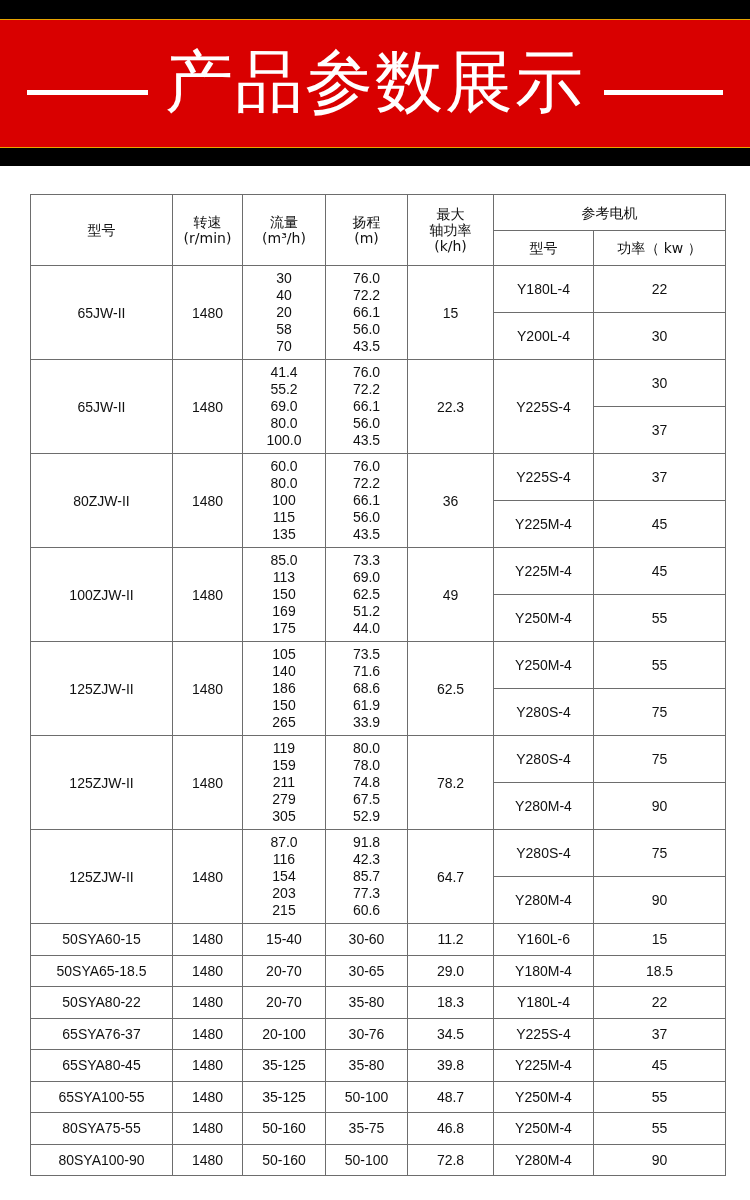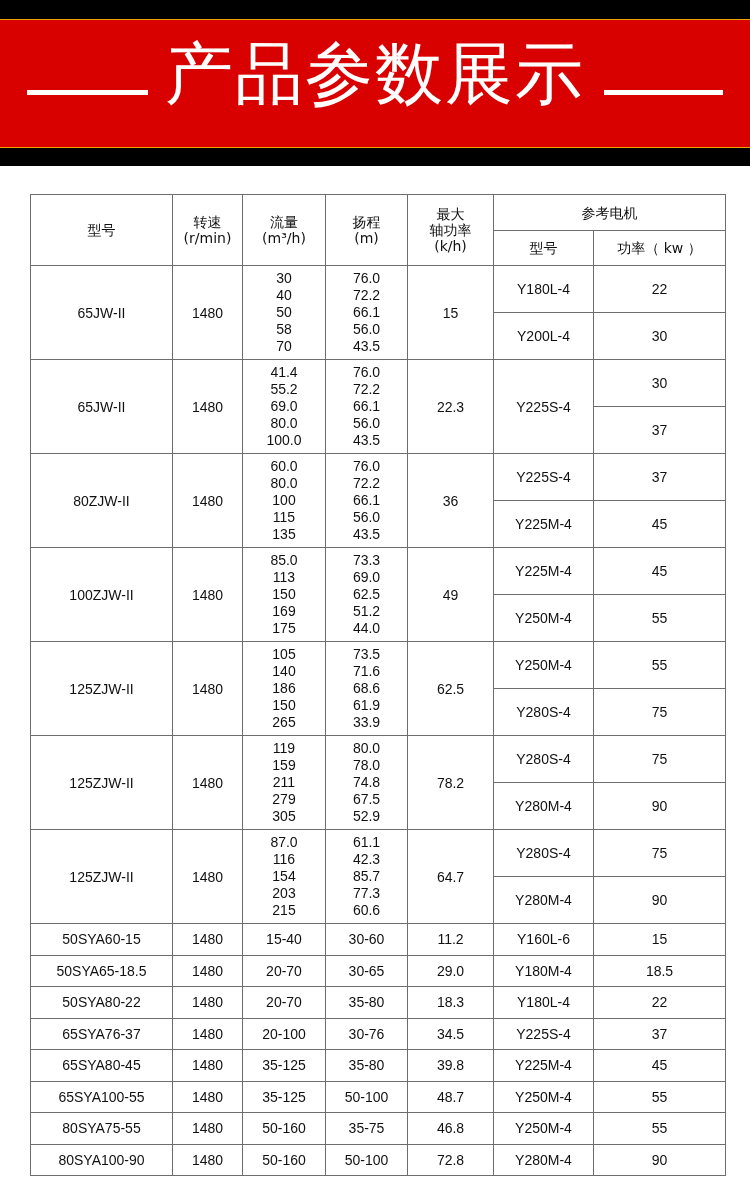--- a/index.html
+++ b/index.html
@@ -9,21 +9,21 @@
   }
   .banner { position: absolute; left: 0; top: 0; width: 750px; height: 166px; background: #000; }
   .banner-red {
     position: absolute; left: 0; top: 19px; width: 750px; height: 129px; background: #d90000;
     border-top: 1px solid #e6a400; border-bottom: 1px solid #e6a400; box-sizing: border-box;
   }
   .banner-dash { position: absolute; top: 90px; height: 5px; background: #fff; }
   .banner-dash.left { left: 27px; width: 121px; }
   .banner-dash.right { left: 604px; width: 119px; }
   .banner-title {
-    position: absolute; left: 150px; width: 450px; top: 24px; height: 100px; line-height: 100px;
+    position: absolute; left: 150px; width: 450px; top: 32px; height: 100px; line-height: 100px;
     text-align: center; color: #fff; font-size: 68px; font-family: "DejaVu Sans", sans-serif; letter-spacing: 2px;
   }
   table.spec {
     position: absolute; left: 30px; top: 194px; border-collapse: collapse; table-layout: fixed;
     width: 695px; font-size: 14px; color: #111;
   }
   table.spec td, table.spec th {
     border: 1.5px solid #6d6d6d; text-align: center; vertical-align: middle; padding: 0;
     font-weight: normal;
   }
@@ -83,21 +83,21 @@
     </tr>
   </thead>
   <tbody id="tbody">
       <tr class="sub">
         <td rowspan="2">65JW-II</td>
         <td rowspan="2">1480</td>
         <td rowspan="2">
           <div class="flowlist">
             <div>30</div>
             <div>40</div>
-            <div>50</div>
+            <div>20</div>
             <div>58</div>
             <div>70</div>
           </div>
         </td>
         <td rowspan="2">
           <div class="flowlist">
             <div>76.0</div>
             <div>72.2</div>
             <div>66.1</div>
             <div>56.0</div>
@@ -263,21 +263,21 @@
           <div class="flowlist">
             <div>87.0</div>
             <div>116</div>
             <div>154</div>
             <div>203</div>
             <div>215</div>
           </div>
         </td>
         <td rowspan="2">
           <div class="flowlist">
-            <div>61.1</div>
+            <div>91.8</div>
             <div>42.3</div>
             <div>85.7</div>
             <div>77.3</div>
             <div>60.6</div>
           </div>
         </td>
         <td rowspan="2">64.7</td>
         <td>Y280S-4</td>
         <td>75</td>
       </tr>

